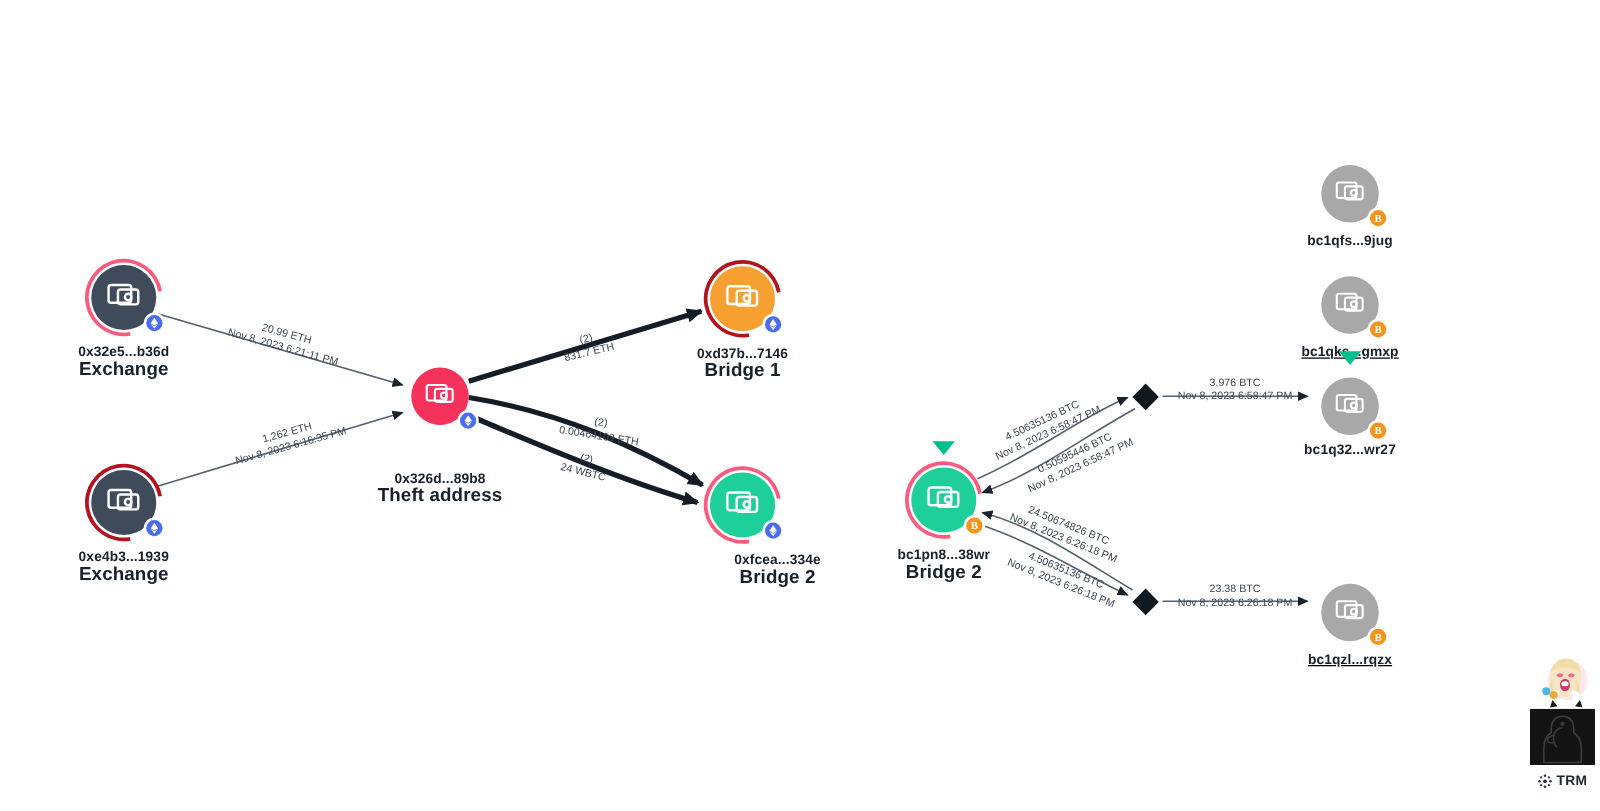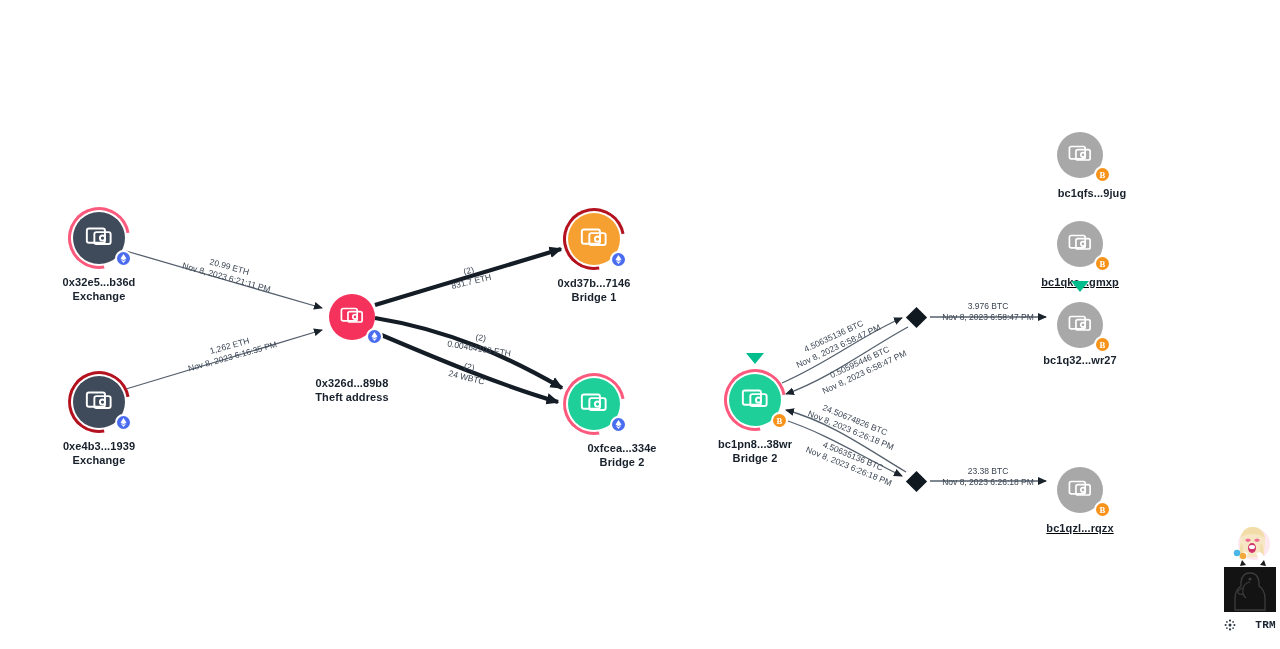--- a/index.html
+++ b/index.html
@@ -67,21 +67,21 @@
     white-space: nowrap;
   }
   .node-addr {
     font-size: 11px;
     font-weight: bold;
     color: #17202b;
     letter-spacing: 0.1px;
     line-height: 14px;
   }
   .node-role {
-    font-size: 11px;
+    font-size: 15px;
     font-weight: bold;
     color: #17202b;
     letter-spacing: 0.1px;
     line-height: 14px;
   }
   .marker-triangle {
     position: absolute;
     width: 0;
     height: 0;
     border-left: 9px solid transparent;
@@ -118,24 +118,23 @@
     width: 52px;
   }
   .brand-img {
     width: 52px;
     height: 45px;
     display: block;
   }
   .brand-trm {
     display: flex;
     align-items: center;
-    justify-content: space-between;
+    justify-content: center;
     gap: 3px;
     margin-top: 7px;
-    font-family: Liberation Mono, monospace;
   }
   .brand-trm-text {
     font-size: 11px;
     font-weight: bold;
     color: #1b2430;
     letter-spacing: 0.3px;
   }
 </style>
 </head>
 <body>
@@ -340,21 +339,21 @@
         <div class="node-wallet-icon"><svg width="27" height="27" viewBox="0 0 24 24">
             <rect x="2.6" y="6.2" width="14" height="11" rx="1.6" fill="none" stroke="#ffffff" stroke-width="1.5"></rect>
             <rect x="8.4" y="9.0" width="12.6" height="9.2" rx="1.6" fill="none" stroke="#ffffff" stroke-width="1.5"></rect>
             <circle cx="14.7" cy="13.6" r="2.0" fill="none" stroke="#ffffff" stroke-width="1.5"></circle>
           </svg></div>
         <div class="chain-badge" style="width: 17px; height: 17px; left: 14.26px; top: 11.04px; background: rgb(247, 147, 26);">
           <svg width="11" height="11" viewBox="0 0 12 12">
             <text x="6" y="9.3" font-size="9.5" font-family="Liberation Serif, serif" font-weight="bold" fill="#ffffff" text-anchor="middle">B</text>
           </svg>
         </div>
-        <div class="node-labels" style="top: 31px; margin-left: 12px;">
+        <div class="node-labels" style="top: 31px;">
           <div class="node-addr">bc1qfs...9jug</div>
         </div>
       </div>
       <div class="node" style="left: 1080px; top: 244px;">
         <div class="node-circle" style="width: 46px; height: 46px; left: -23px; top: -23px; background: rgb(168, 168, 168);"></div>
         <div class="node-wallet-icon"><svg width="27" height="27" viewBox="0 0 24 24">
             <rect x="2.6" y="6.2" width="14" height="11" rx="1.6" fill="none" stroke="#ffffff" stroke-width="1.5"></rect>
             <rect x="8.4" y="9.0" width="12.6" height="9.2" rx="1.6" fill="none" stroke="#ffffff" stroke-width="1.5"></rect>
             <circle cx="14.7" cy="13.6" r="2.0" fill="none" stroke="#ffffff" stroke-width="1.5"></circle>
           </svg></div>

